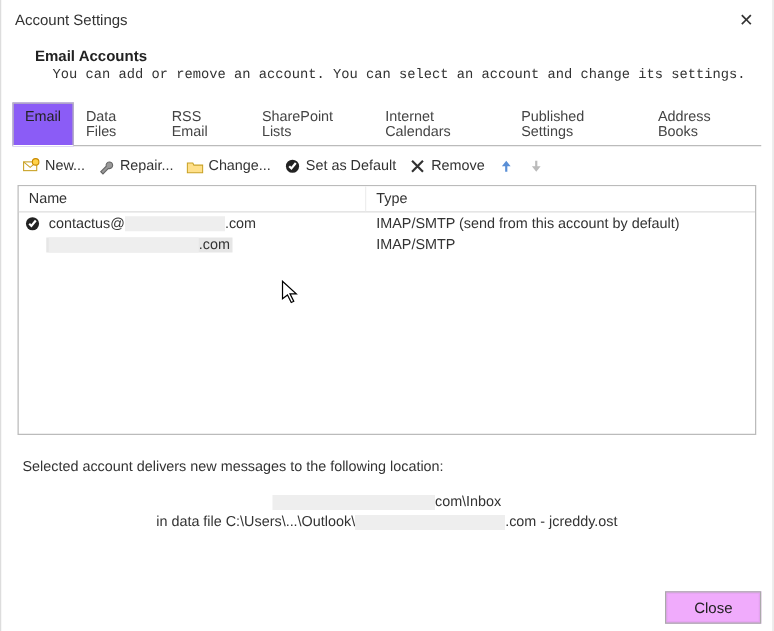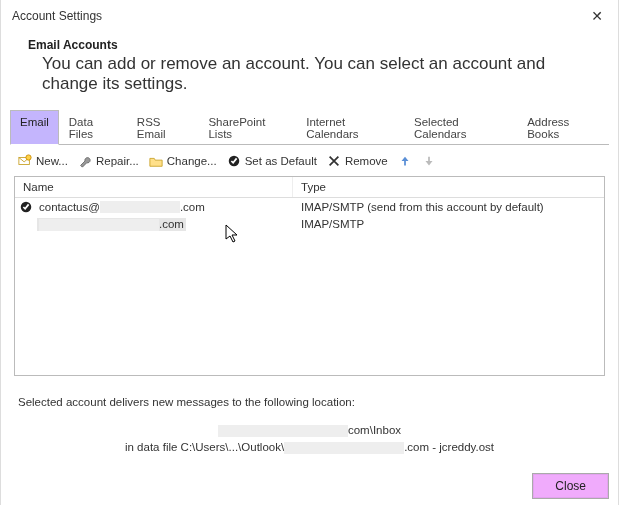--- a/index.html
+++ b/index.html
@@ -2,26 +2,26 @@
 <html><head>
 <meta charset="utf-8">
 <style>
 * { box-sizing: border-box; font-family: "Segoe UI", Tahoma, sans-serif; }
 body { margin: 0; background: #fff; width: 619px; height: 505px; overflow: hidden; font-size: 12px; color: #333; position: relative; }
 .titlebar { display: flex; align-items: center; justify-content: space-between; padding: 6px 10px 4px 12px; gap: 20px; }
 .titletext { font-size: 12px; color: #333; }
 .close-x { font-size: 14px; color: #333; padding: 2px 6px; cursor: pointer; }
 .header { padding: 8px 22px 14px 28px; }
 .header-title { font-weight: bold; font-size: 12px; color: #222; }
-.header-desc { font-size: 17px; color: #333; padding: 2px 0 0 14px; }
+.header-desc { font-size: 11px; color: #333; padding: 2px 0 0 14px; font-family: Liberation Mono, monospace; }
 
 .tabs-outer { padding: 0 10px; }
 .tabs { display: flex; border-bottom: 1px solid #bbb; position: relative; top: 1px; }
 .tab { padding: 5px 9px 5px 9px; font-size: 11.5px; color: #444; cursor: pointer; border: 1px solid transparent; border-bottom: none; position: relative; top: 1px; }
-.tab.active { background: #c4b5fd; border: 1px solid #bbb; border-bottom: 1px solid #fff; color: #222; }
+.tab.active { background: #8b5cf6; border: 1px solid #bbb; border-bottom: 1px solid #fff; color: #222; }
 
 .toolbar { display: flex; align-items: center; gap: 2px; padding: 8px 6px 6px 14px; }
 .tbtn { display: flex; align-items: center; gap: 4px; padding: 2px 4px; cursor: pointer; font-size: 11.5px; color: #333; }
 .tbtn .lbl { }
 .tbtn svg { width: 14px; height: 14px; }
 
 .list-frame { margin: 0 14px; border: 1px solid #bbb; height: 200px; background: #fff; overflow: hidden; }
 .list-header { display: flex; background: #fff; border-bottom: 1px solid #ddd; }
 .list-header .col { padding: 4px 8px; font-size: 11.5px; color: #333; }
 .col-name { width: 278px; border-right: 1px solid #eee; }
@@ -66,21 +66,21 @@
   <div class="header-desc">You can add or remove an account. You can select an account and change its settings.</div>
 </div>
 
 <div class="tabs-outer">
   <div class="tabs">
     <div class="tab active">Email</div>
     <div class="tab">Data Files</div>
     <div class="tab">RSS Email</div>
     <div class="tab">SharePoint Lists</div>
     <div class="tab">Internet Calendars</div>
-    <div class="tab">Selected Calendars</div>
+    <div class="tab">Published Settings</div>
     <div class="tab">Address Books</div>
   </div>
 </div>
 
 <div class="toolbar">
   <div class="tbtn">
     <svg viewBox="0 0 16 16">
         <rect x="1" y="4" width="12" height="8" fill="#fff" stroke="#c9a227"></rect>
         <path d="M1 4 L7 9 L13 4" fill="none" stroke="#c9a227"></path>
         <circle cx="12" cy="4" r="3" fill="#ffd24a" stroke="#c98a00"></circle>

